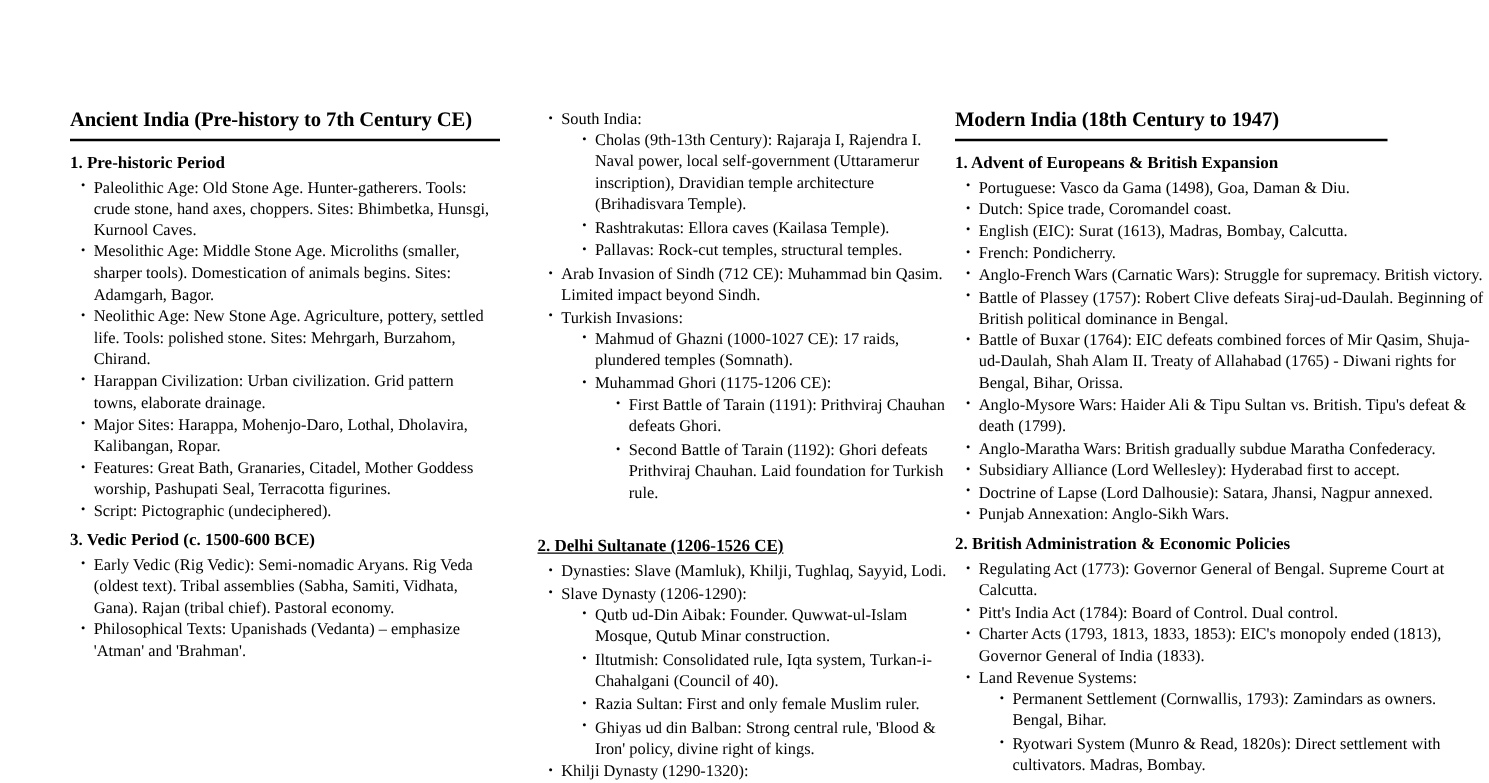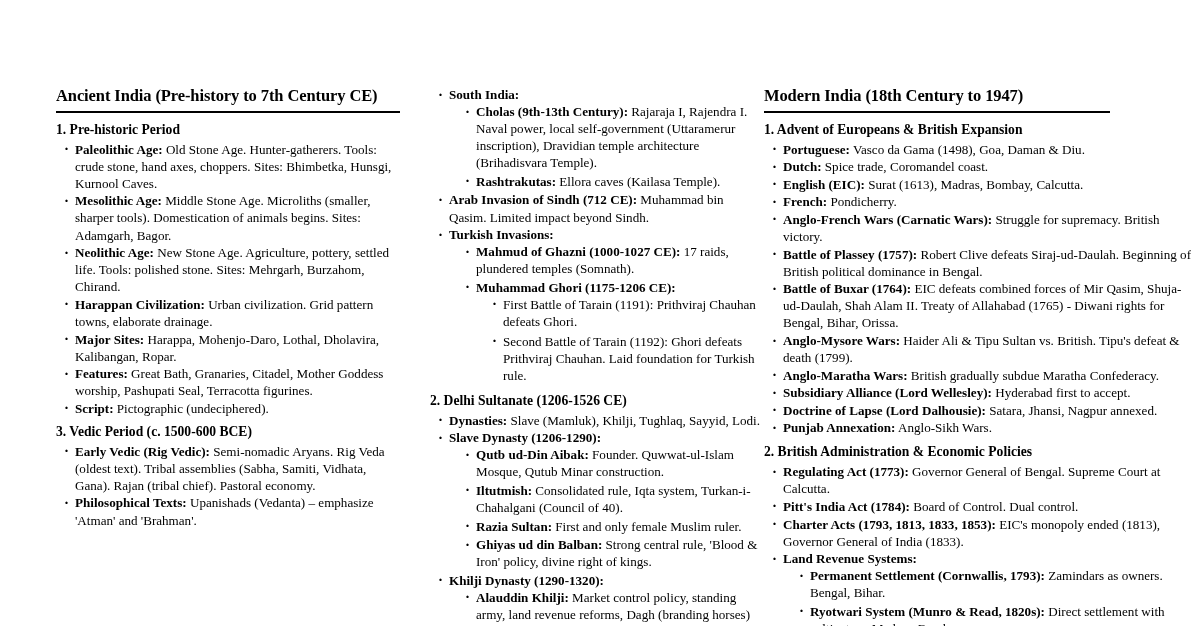--- a/index.html
+++ b/index.html
@@ -56,21 +56,21 @@
   }
   .col-1 .col-rule { width: 344px; }
   .col-3 .col-rule { width: 346px; }
 
   .sec-head {
     font-size: 13.6px;
     font-weight: bold;
     line-height: 1.24;
     margin: 7px 0 2px 0;
   }
-  .col-2 .sec-head { margin-top: 9px; }
+  .col-2 .sec-head { margin-top: 27px; text-decoration: underline; }
   .col-3 .sec-head { margin-top: 8px; }
 
   ul {
     list-style: none;
     margin: 0;
     padding: 0;
   }
   ul.lvl1 { margin: 0 0 0 6px; }
   ul.lvl2 { margin: 0 0 0 14px; }
   ul.lvl3 { margin: 0 0 0 14px; }
@@ -88,21 +88,21 @@
     position: absolute;
     left: 2px;
     top: -0.5px;
     font-size: 15px;
     font-weight: bold;
     line-height: 1.25;
   }
   ul.lvl2 > li { margin-bottom: 1.5px; }
   ul.lvl3 > li { margin-bottom: 2.5px; }
 
-  .b { font-weight: bold; }
+  .b { font-weight: normal; }
 </style>
 </head>
 <body>
 
 <div class="page">
   <div class="columns" id="columns">
       <div class="col col-1">
         <div class="col-head">Ancient India (Pre-history to 7th Century CE)</div>
         <hr class="col-rule">
         <div class="sec-head">1. Pre-historic Period</div>
@@ -121,20 +121,21 @@
         <ul class="lvl1">
           <li><span class="b">Early Vedic (Rig Vedic):</span><span> Semi-nomadic Aryans. Rig Veda (oldest text). Tribal assemblies (Sabha, Samiti, Vidhata, Gana). Rajan (tribal chief). Pastoral economy.</span></li>
           <li><span class="b">Philosophical Texts:</span><span> Upanishads (Vedanta) – emphasize 'Atman' and 'Brahman'.</span></li>
         </ul>
       </div>
       <div class="col col-2">
         <ul class="lvl1">
           <li><span class="b">South India:</span><ul class="lvl2">
               <li><span class="b">Cholas (9th-13th Century):</span><span> Rajaraja I, Rajendra I. Naval power, local self-government (Uttaramerur inscription), Dravidian temple architecture (Brihadisvara Temple).</span></li>
               <li><span class="b">Rashtrakutas:</span><span> Ellora caves (Kailasa Temple).</span></li>
+              <li><span class="b">Pallavas:</span><span> Rock-cut temples, structural temples.</span></li>
             </ul></li>
           <li><span class="b">Arab Invasion of Sindh (712 CE):</span><span> Muhammad bin Qasim. Limited impact beyond Sindh.</span></li>
           <li><span class="b">Turkish Invasions:</span><ul class="lvl2">
               <li><span class="b">Mahmud of Ghazni (1000-1027 CE):</span><span> 17 raids, plundered temples (Somnath).</span></li>
               <li><span class="b">Muhammad Ghori (1175-1206 CE):</span><ul class="lvl3">
                   <li><span>First Battle of Tarain (1191): Prithviraj Chauhan defeats Ghori.</span></li>
                   <li><span>Second Battle of Tarain (1192): Ghori defeats Prithviraj Chauhan. Laid foundation for Turkish rule.</span></li>
                 </ul></li>
             </ul></li>
         </ul>

